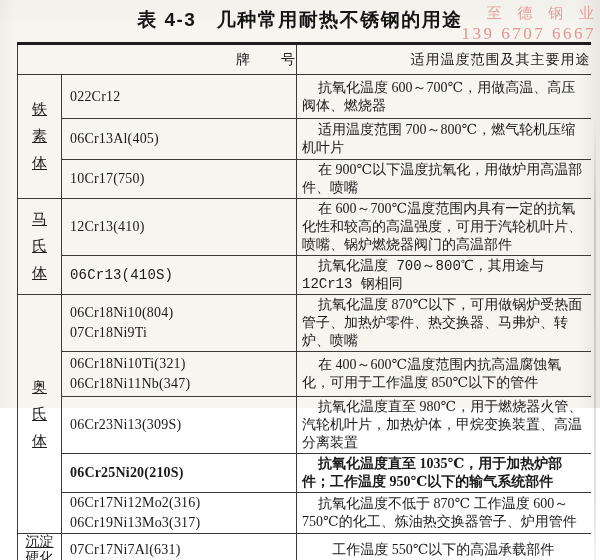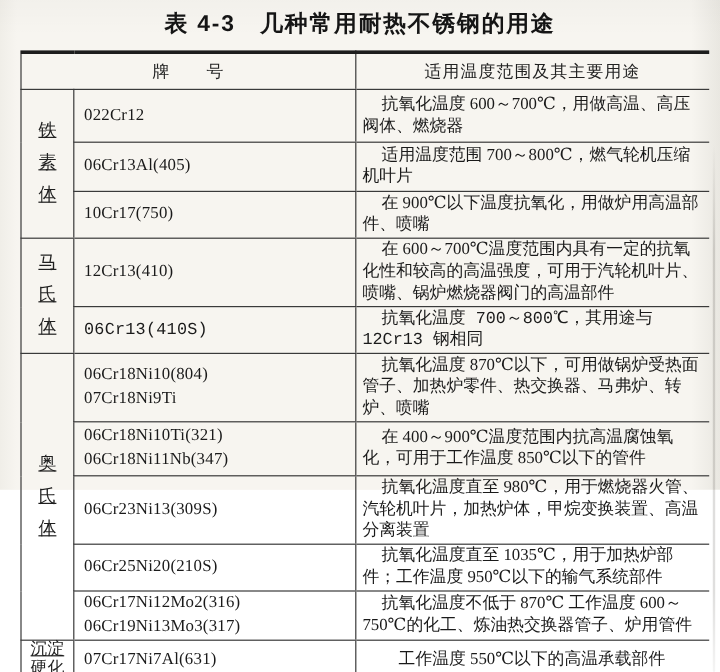--- a/index.html
+++ b/index.html
@@ -69,21 +69,21 @@
   .steel-table col.c-usage { width: 294px; }
   .steel-table td {
     border: 1px solid #3a3a3a;
     border-right-width: 0;
     vertical-align: middle;
     font-size: 14px;
   }
   .steel-table td + td { border-left-width: 1px; }
   .steel-table tr td:last-child { border-right: none; }
   .hdr-cell {
-    text-align: center;
+    text-align: right;
     font-size: 15px;
     letter-spacing: 1px;
     color: #222;
   }
   .group-cell { text-align: center; text-decoration: underline; }
   .group-stack {
     width: 17px;
     margin: 0 auto;
     word-break: break-all;
     line-height: 27px;
@@ -116,20 +116,24 @@
     text-align: center;
   }
 </style>
 </head>
 <body>
 
 <div class="page">
 
   <div class="page-title">表 4-3　几种常用耐热不锈钢的用途</div>
 
+  <div class="watermark">
+    <div class="wm-name" style="color: rgb(229, 161, 158);">至 德 钢 业</div>
+    <div class="wm-phone" style="color: rgb(231, 147, 145);">139 6707 6667</div>
+  </div>
 
   <table class="steel-table">
     <colgroup>
       <col class="c-group">
         <col class="c-grade">
         <col class="c-usage">
     </colgroup>
     <tbody>
       <tr style="height:31px;">
         <td colspan="2" class="hdr-cell">牌　　号</td>
@@ -168,27 +172,27 @@
         <td rowspan="5" class="group-cell">
           <div class="group-stack">奥氏体</div>
         </td>
         <td class="grade-cell">06Cr18Ni10(804)
 07Cr18Ni9Ti</td>
         <td class="usage-cell">抗氧化温度 870℃以下，可用做锅炉受热面管子、加热炉零件、热交换器、马弗炉、转炉、喷嘴</td>
       </tr>
       <tr style="height:45px;">
         <td class="grade-cell">06Cr18Ni10Ti(321)
 06Cr18Ni11Nb(347)</td>
-        <td class="usage-cell">在 400～900℃温度范围内抗高温腐蚀氧化，可用于工作温度 850℃以下的管件</td>
+        <td class="usage-cell">在 400～600℃温度范围内抗高温腐蚀氧化，可用于工作温度 850℃以下的管件</td>
       </tr>
       <tr style="height:54px;">
         <td class="grade-cell">06Cr23Ni13(309S)</td>
         <td class="usage-cell">抗氧化温度直至 980℃，用于燃烧器火管、汽轮机叶片，加热炉体，甲烷变换装置、高温分离装置</td>
       </tr>
-      <tr style="height:38px;">
+      <tr style="height:38px;font-weight:bold;">
         <td class="grade-cell">06Cr25Ni20(210S)</td>
         <td class="usage-cell">抗氧化温度直至 1035℃，用于加热炉部件；工作温度 950℃以下的输气系统部件</td>
       </tr>
       <tr style="height:37px;">
         <td class="grade-cell">06Cr17Ni12Mo2(316)
 06Cr19Ni13Mo3(317)</td>
         <td class="usage-cell">抗氧化温度不低于 870℃ 工作温度 600～750℃的化工、炼油热交换器管子、炉用管件</td>
       </tr>
 
       <tr style="height:34px;">

